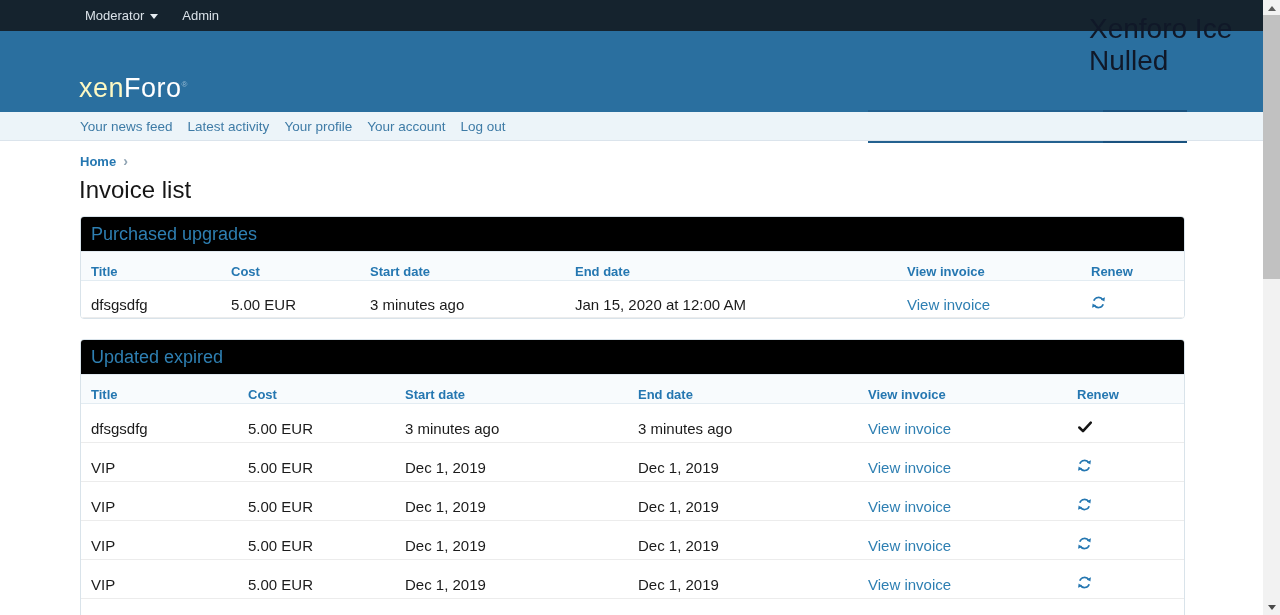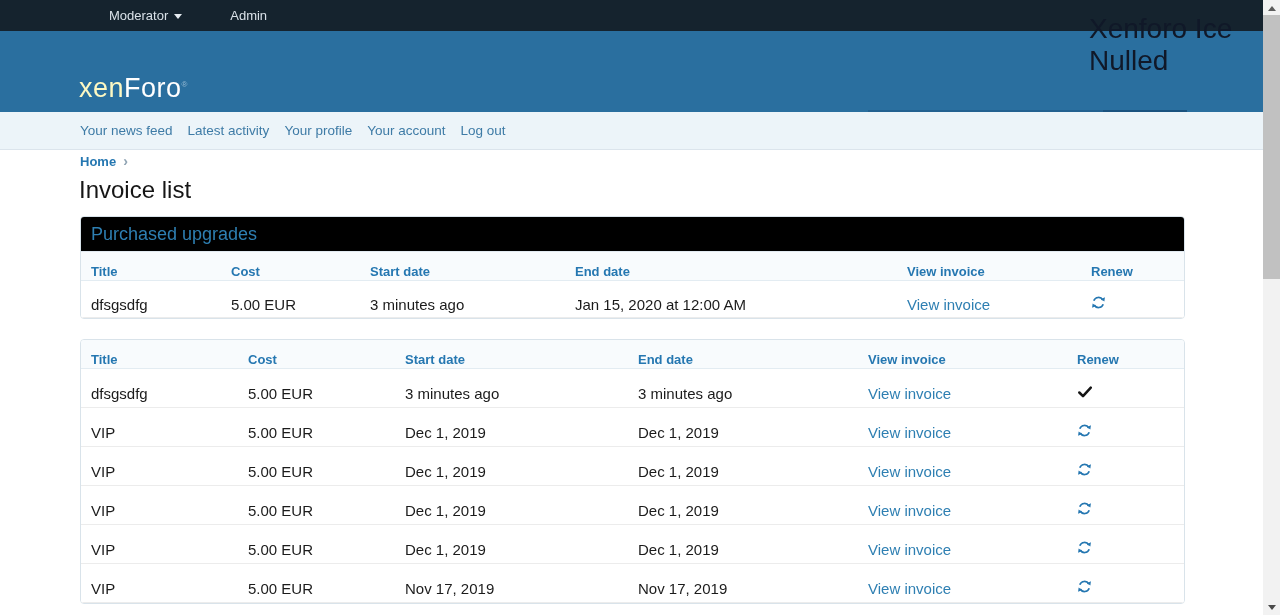--- a/index.html
+++ b/index.html
@@ -3,21 +3,21 @@
 <meta charset="utf-8">
 <style>
   * { margin:0; padding:0; box-sizing:border-box; }
   html,body { width:1280px; height:615px; overflow:hidden; background:#fff;
     font-family:"Liberation Sans", sans-serif; position:relative; }
   a { text-decoration:none; cursor:pointer; }
 
   
   .topbar { position:absolute; top:0; left:0; width:1280px; height:31px;
     background:#15232e; display:flex; align-items:center; padding-left:85px; z-index:2; }
-  .topbar-item { display:flex; align-items:center; color:#d9e1e8; font-size:13px; margin-right:24px;margin-left:24px; }
+  .topbar-item { display:flex; align-items:center; color:#d9e1e8; font-size:13px; margin-right:24px; }
   .caret-down { width:0; height:0; border-left:4px solid transparent; border-right:4px solid transparent;
     border-top:5px solid #e6ecf1; margin-left:6px; margin-top:2px; }
 
   
   .band { position:absolute; top:31px; left:0; width:1280px; height:81px; background:#2a6f9f; z-index:1; }
   .logo { position:absolute; left:79px; top:42px; font-size:27px; letter-spacing:.5px; }
   .logo .xen { color:#fef9c3; font-weight:400; }
   .logo .foro { color:#ffffff; font-weight:500; }
   .logo sup { font-size:8px; color:#c3d8e8; opacity:.7; }
 
@@ -34,21 +34,21 @@
   .avatar span { color:rgba(0,45,35,.38); font-size:12px; font-weight:bold; }
   .user-name { color:#ffffff; font-size:15px; margin-left:8px; cursor:pointer; }
   .strip-icon { display:flex; align-items:center; cursor:pointer; }
   .i-mail { margin-left:21px; } .i-bell { margin-left:20px; }
   .i-x { margin-left:22px; } .i-check { margin-left:21px; }
 
   .search-btn { position:absolute; left:1103px; top:79px; width:84px; height:33px; background:#1a527f;
     color:#fff; font-size:15px; display:flex; align-items:center; justify-content:center; gap:7px; cursor:pointer; }
 
   
-  .subnav { position:absolute; top:112px; left:0; width:1280px; height:38px; background:#ecf4f9;
+  .subnav { position:absolute; top:112px; left:0; width:1280px; height:29px; background:#ecf4f9;
     border-bottom:1px solid #dbe4ec; display:flex; align-items:center; padding-left:80px; gap:15px; z-index:1; }
   .subnav a { color:#3e7ba6; font-size:13.5px; }
 
   
   .breadcrumb { position:absolute; top:153px; left:80px; display:flex; align-items:center; }
   .breadcrumb a { color:#2577b1; font-size:13px; font-weight:bold; }
   .crumb-sep { color:#8fa3b3; font-size:14px; margin-left:7px; font-weight:bold; }
   .page-title { position:absolute; top:176px; left:79px; font-size:24px; font-weight:400; color:#161616; }
 
   
@@ -197,20 +197,21 @@
               <path d="M1.2 13.6 L1.7 9.0 5.5 11.6 Z"></path>
             </g>
           </svg>
 
       </span>
     </div>
   </div>
 </div>
 
 <div class="block block-2 t2">
+  <div class="block-header">Updated expired</div>
   <div class="col-row">
     <div class="cell c-title">Title</div>
     <div class="cell c-cost">Cost</div>
     <div class="cell c-start">Start date</div>
     <div class="cell c-end">End date</div>
     <div class="cell c-view">View invoice</div>
     <div class="cell c-renew">Renew</div>
   </div>
 
   <div class="row">

